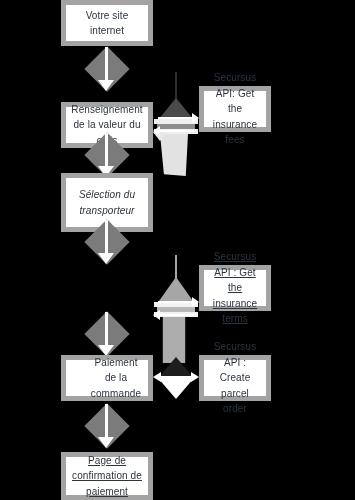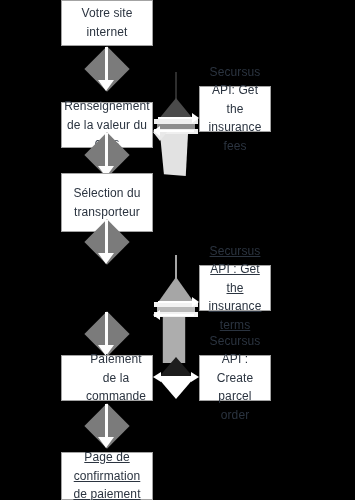--- a/index.html
+++ b/index.html
@@ -24,33 +24,33 @@
   
   .node {
     position: absolute;
     background: #ffffff;
     box-sizing: border-box;
     display: flex;
     align-items: center;
     justify-content: center;
     text-align: center;
     color: #2b3440;
-    font-size: 12px;
+    font-size: 10px;
     line-height: 1.55;
     letter-spacing: 0.1px;
     padding: 2px 6px;
-    border: 1px solid #a3a3a3;
+    border: 5px solid #a3a3a3;
   }
   .node .txt { display: block; }
   .node-left { left: 61px; width: 92px; }
   .node-right { left: 199px; width: 72px; }
 
   .n1 { top: 0px;   height: 46px; }
   .n2 { top: 102px;  height: 46px; }
-  .n3 { top: 173px; height: 59px; }
+  .n3 { top: 173px; height: 59px; font-style: italic; }
   .n4 { top: 265px; height: 46px; }
   .n5 { top: 355px; height: 46px; padding-left: 24px; }
   .n6 { top: 452px; height: 48px; text-decoration: underline; }
 
   .a1 { top: 86px;  height: 46px; }
   .a2 { top: 265px; height: 46px; text-decoration: underline; }
   .a3 { top: 355px; height: 46px; }
 
   
   .vconn {

